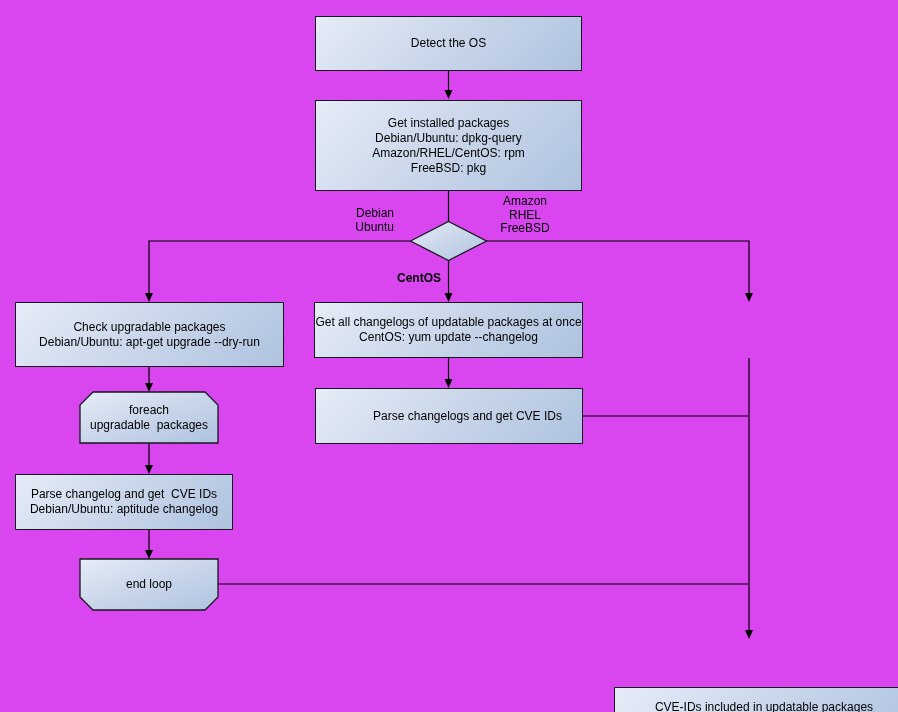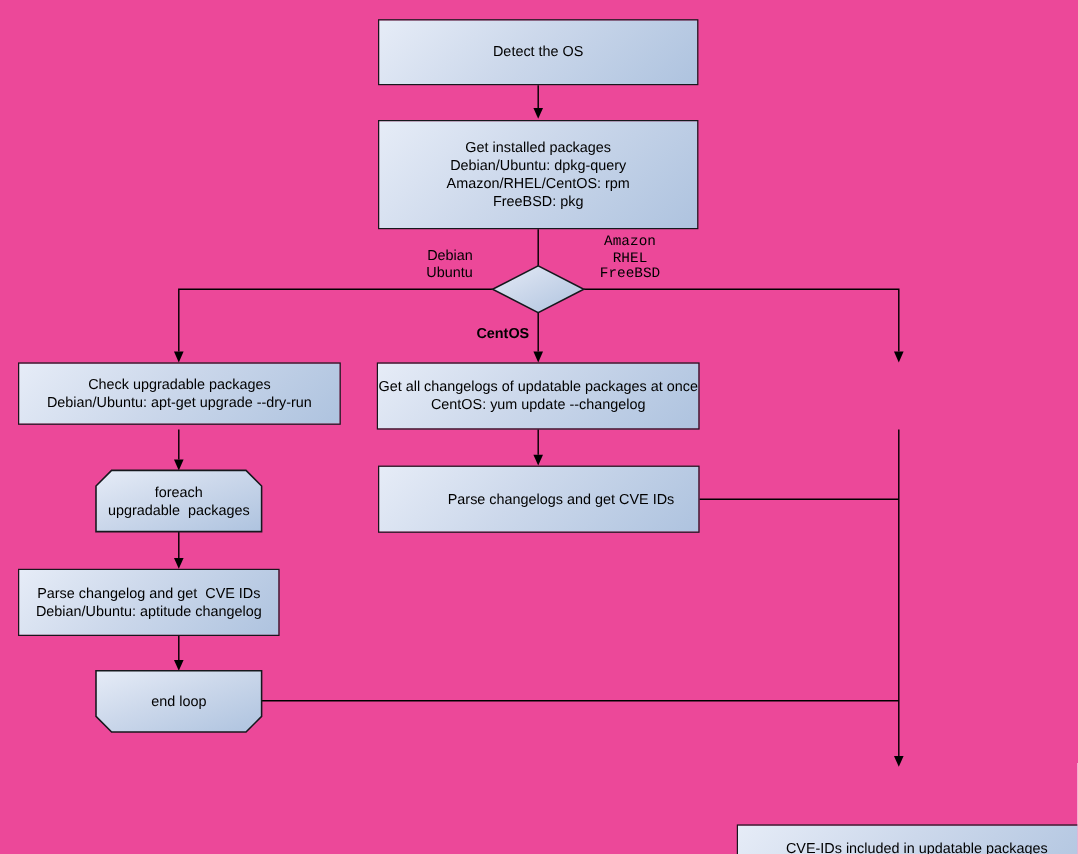--- a/index.html
+++ b/index.html
@@ -4,21 +4,21 @@
 <style>
   html, body {
     margin: 0;
     padding: 0;
     background: #ffffff;
   }
   .canvas {
     position: relative;
     width: 898px;
     height: 712px;
-    background: #ec4899;
+    background: #d946ef;
     font-family: "Liberation Sans", sans-serif;
     color: #000;
     overflow: hidden;
   }
   svg.connectors {
     position: absolute;
     left: 0;
     top: 0;
     width: 898px;
     height: 712px;
@@ -123,21 +123,21 @@
     <span>Detect the OS</span>
   </div>
 
   <div class="node" style="left:315px; top:100px; width:267px; height:91px;">
     <span>Get installed packages
 Debian/Ubuntu: dpkg-query
 Amazon/RHEL/CentOS: rpm
 FreeBSD: pkg</span>
   </div>
 
-  <div class="node" style="left:15px; top:302px; width:269px; height:52px;">
+  <div class="node" style="left:15px; top:302px; width:269px; height:65px;">
     <span>Check upgradable packages
 Debian/Ubuntu: apt-get upgrade --dry-run</span>
   </div>
 
   <div class="node" style="left:314px; top:302px; width:269px; height:56px;">
     <span>Get all changelogs of updatable packages at once
 CentOS: yum update --changelog</span>
   </div>
 
 
@@ -160,19 +160,19 @@
   </div>
 
   <div class="node" style="left:614px; top:639px; width:300px; height:56px;margin-top:48px;">
     <span>CVE-IDs included in updatable packages
 were scanned</span>
   </div>
 
   <div class="branch-label right-align" style="left:322px; top:207px; width:72px;">Debian
 Ubuntu</div>
 
-  <div class="branch-label center-align" style="left:494px; top:195px; width:62px;font-family:Liberation Mono, monospace;">Amazon
+  <div class="branch-label center-align" style="left:494px; top:195px; width:62px;">Amazon
 RHEL
 FreeBSD</div>
 
   <div class="branch-label center-align" style="left:386px; top:272px; width:66px;font-weight:bold;">CentOS</div>
 
 </div>
 
 </body></html>

